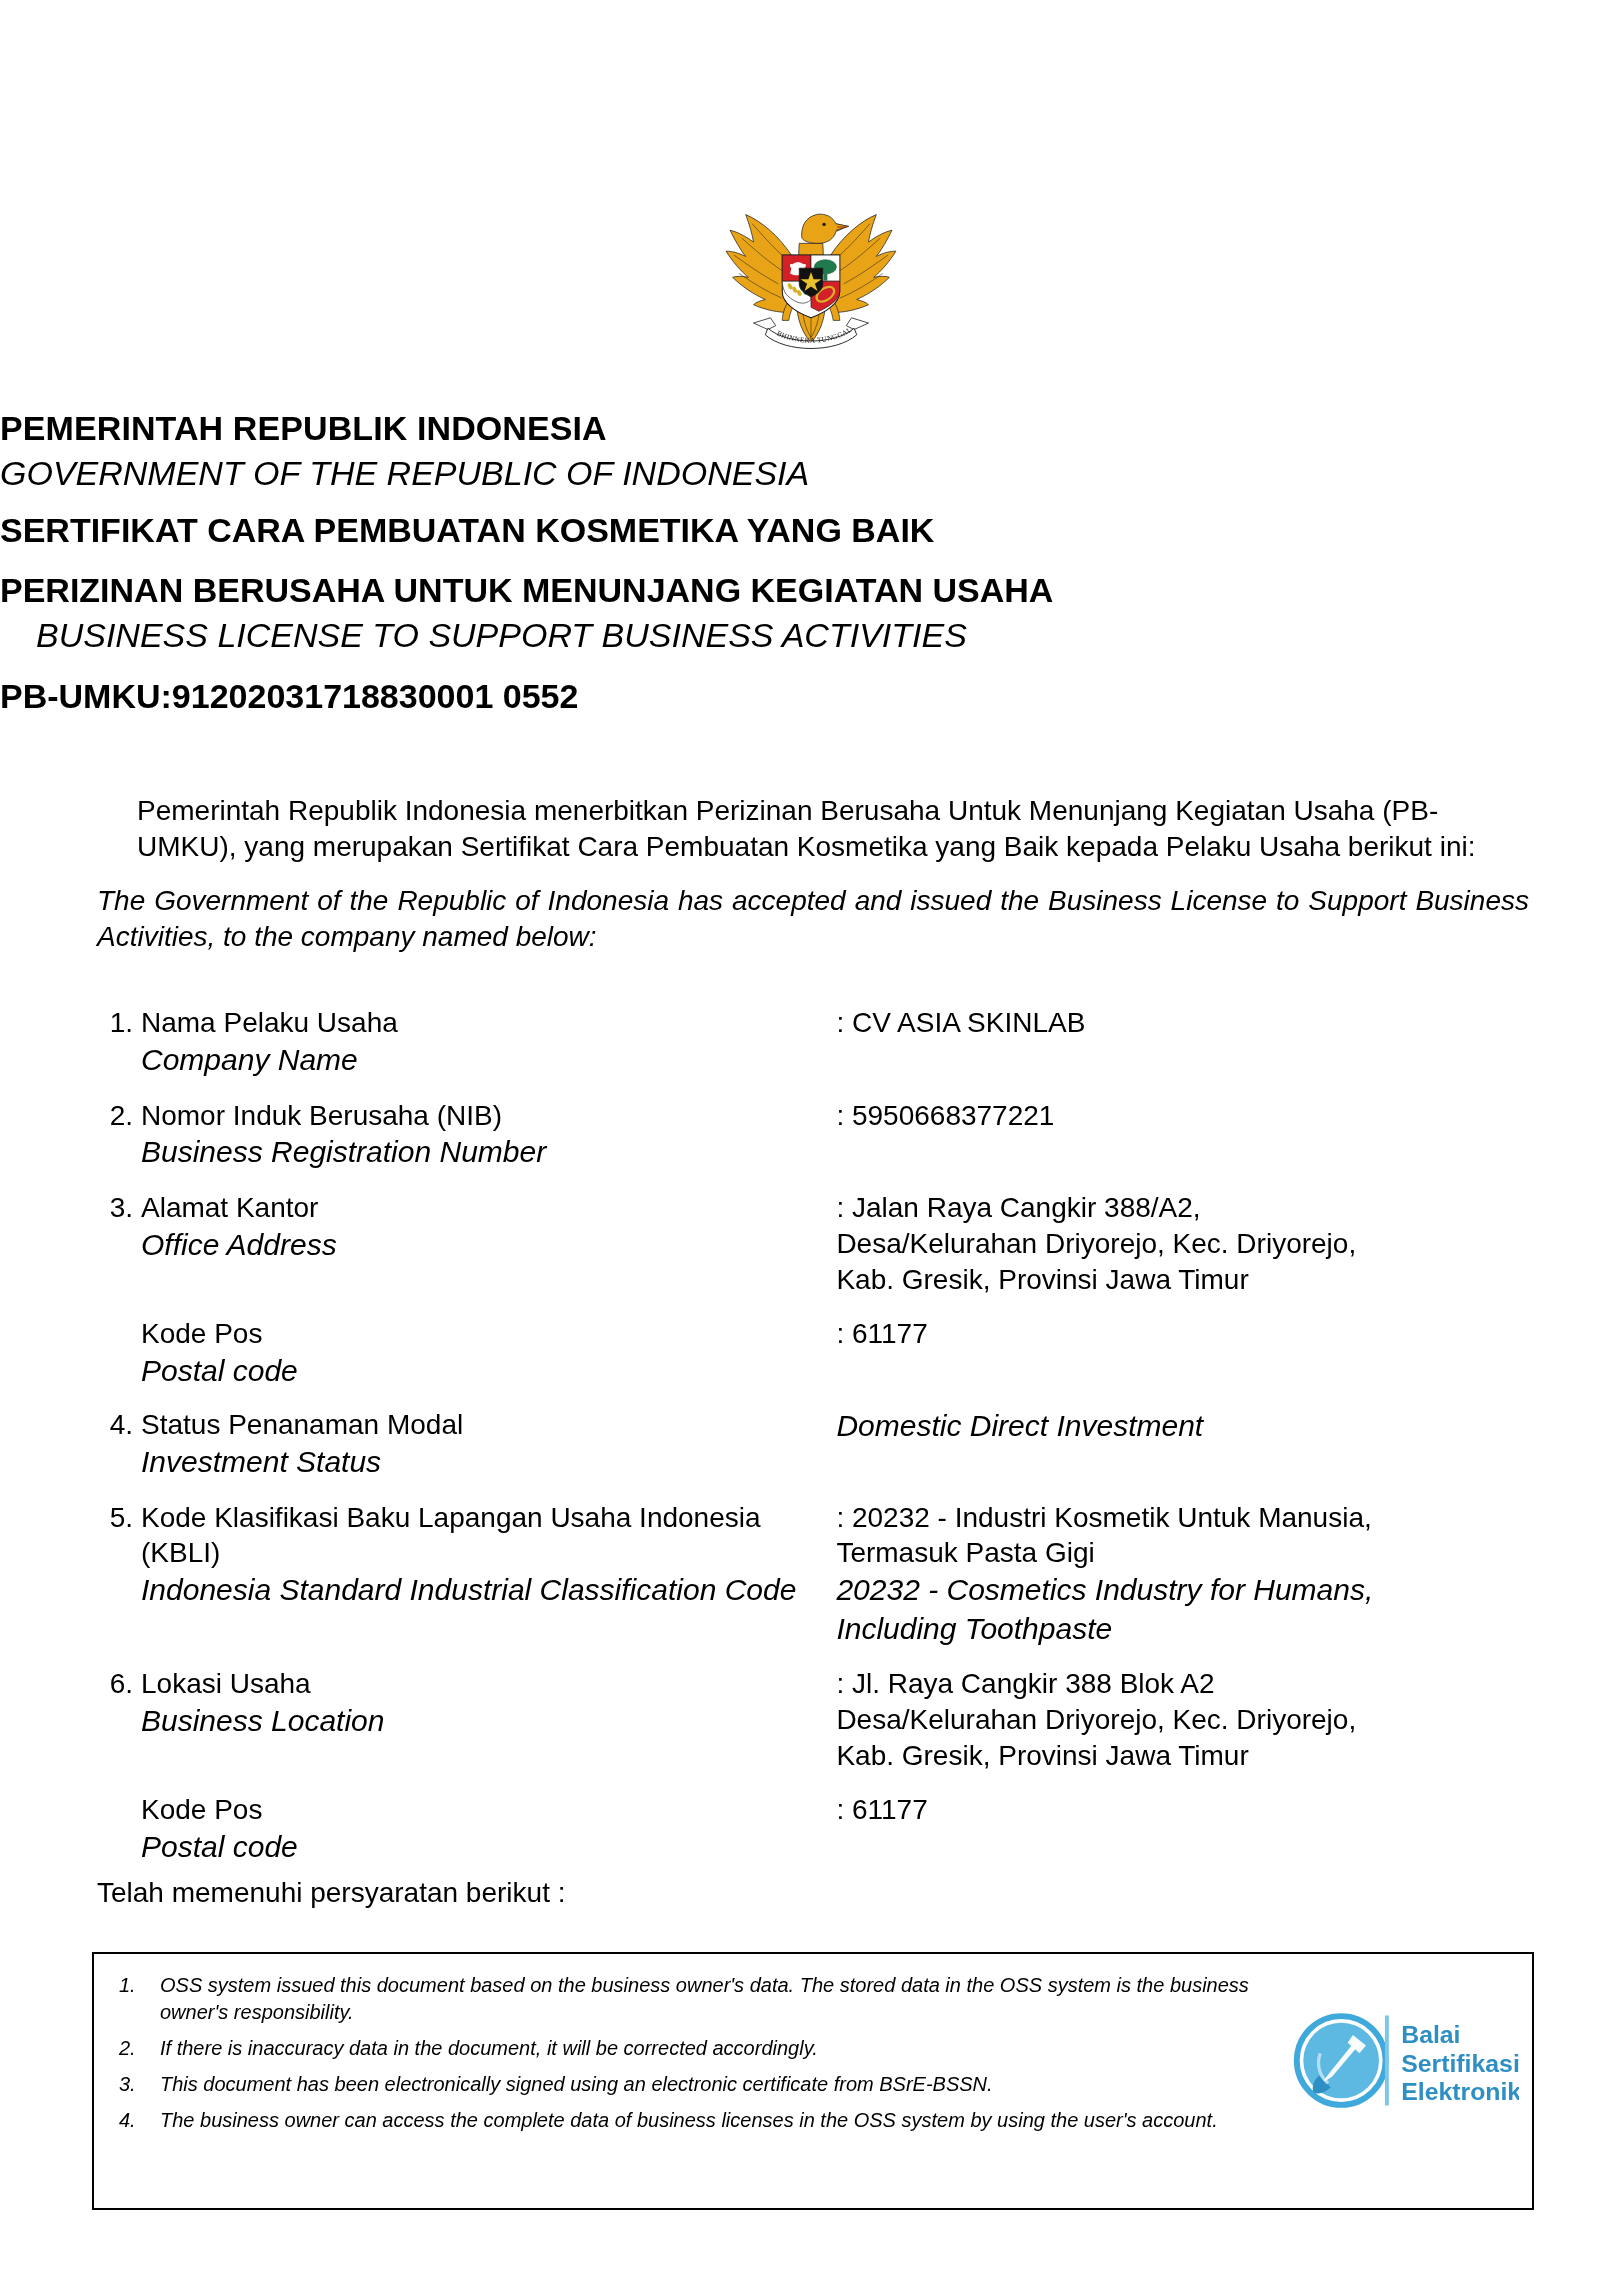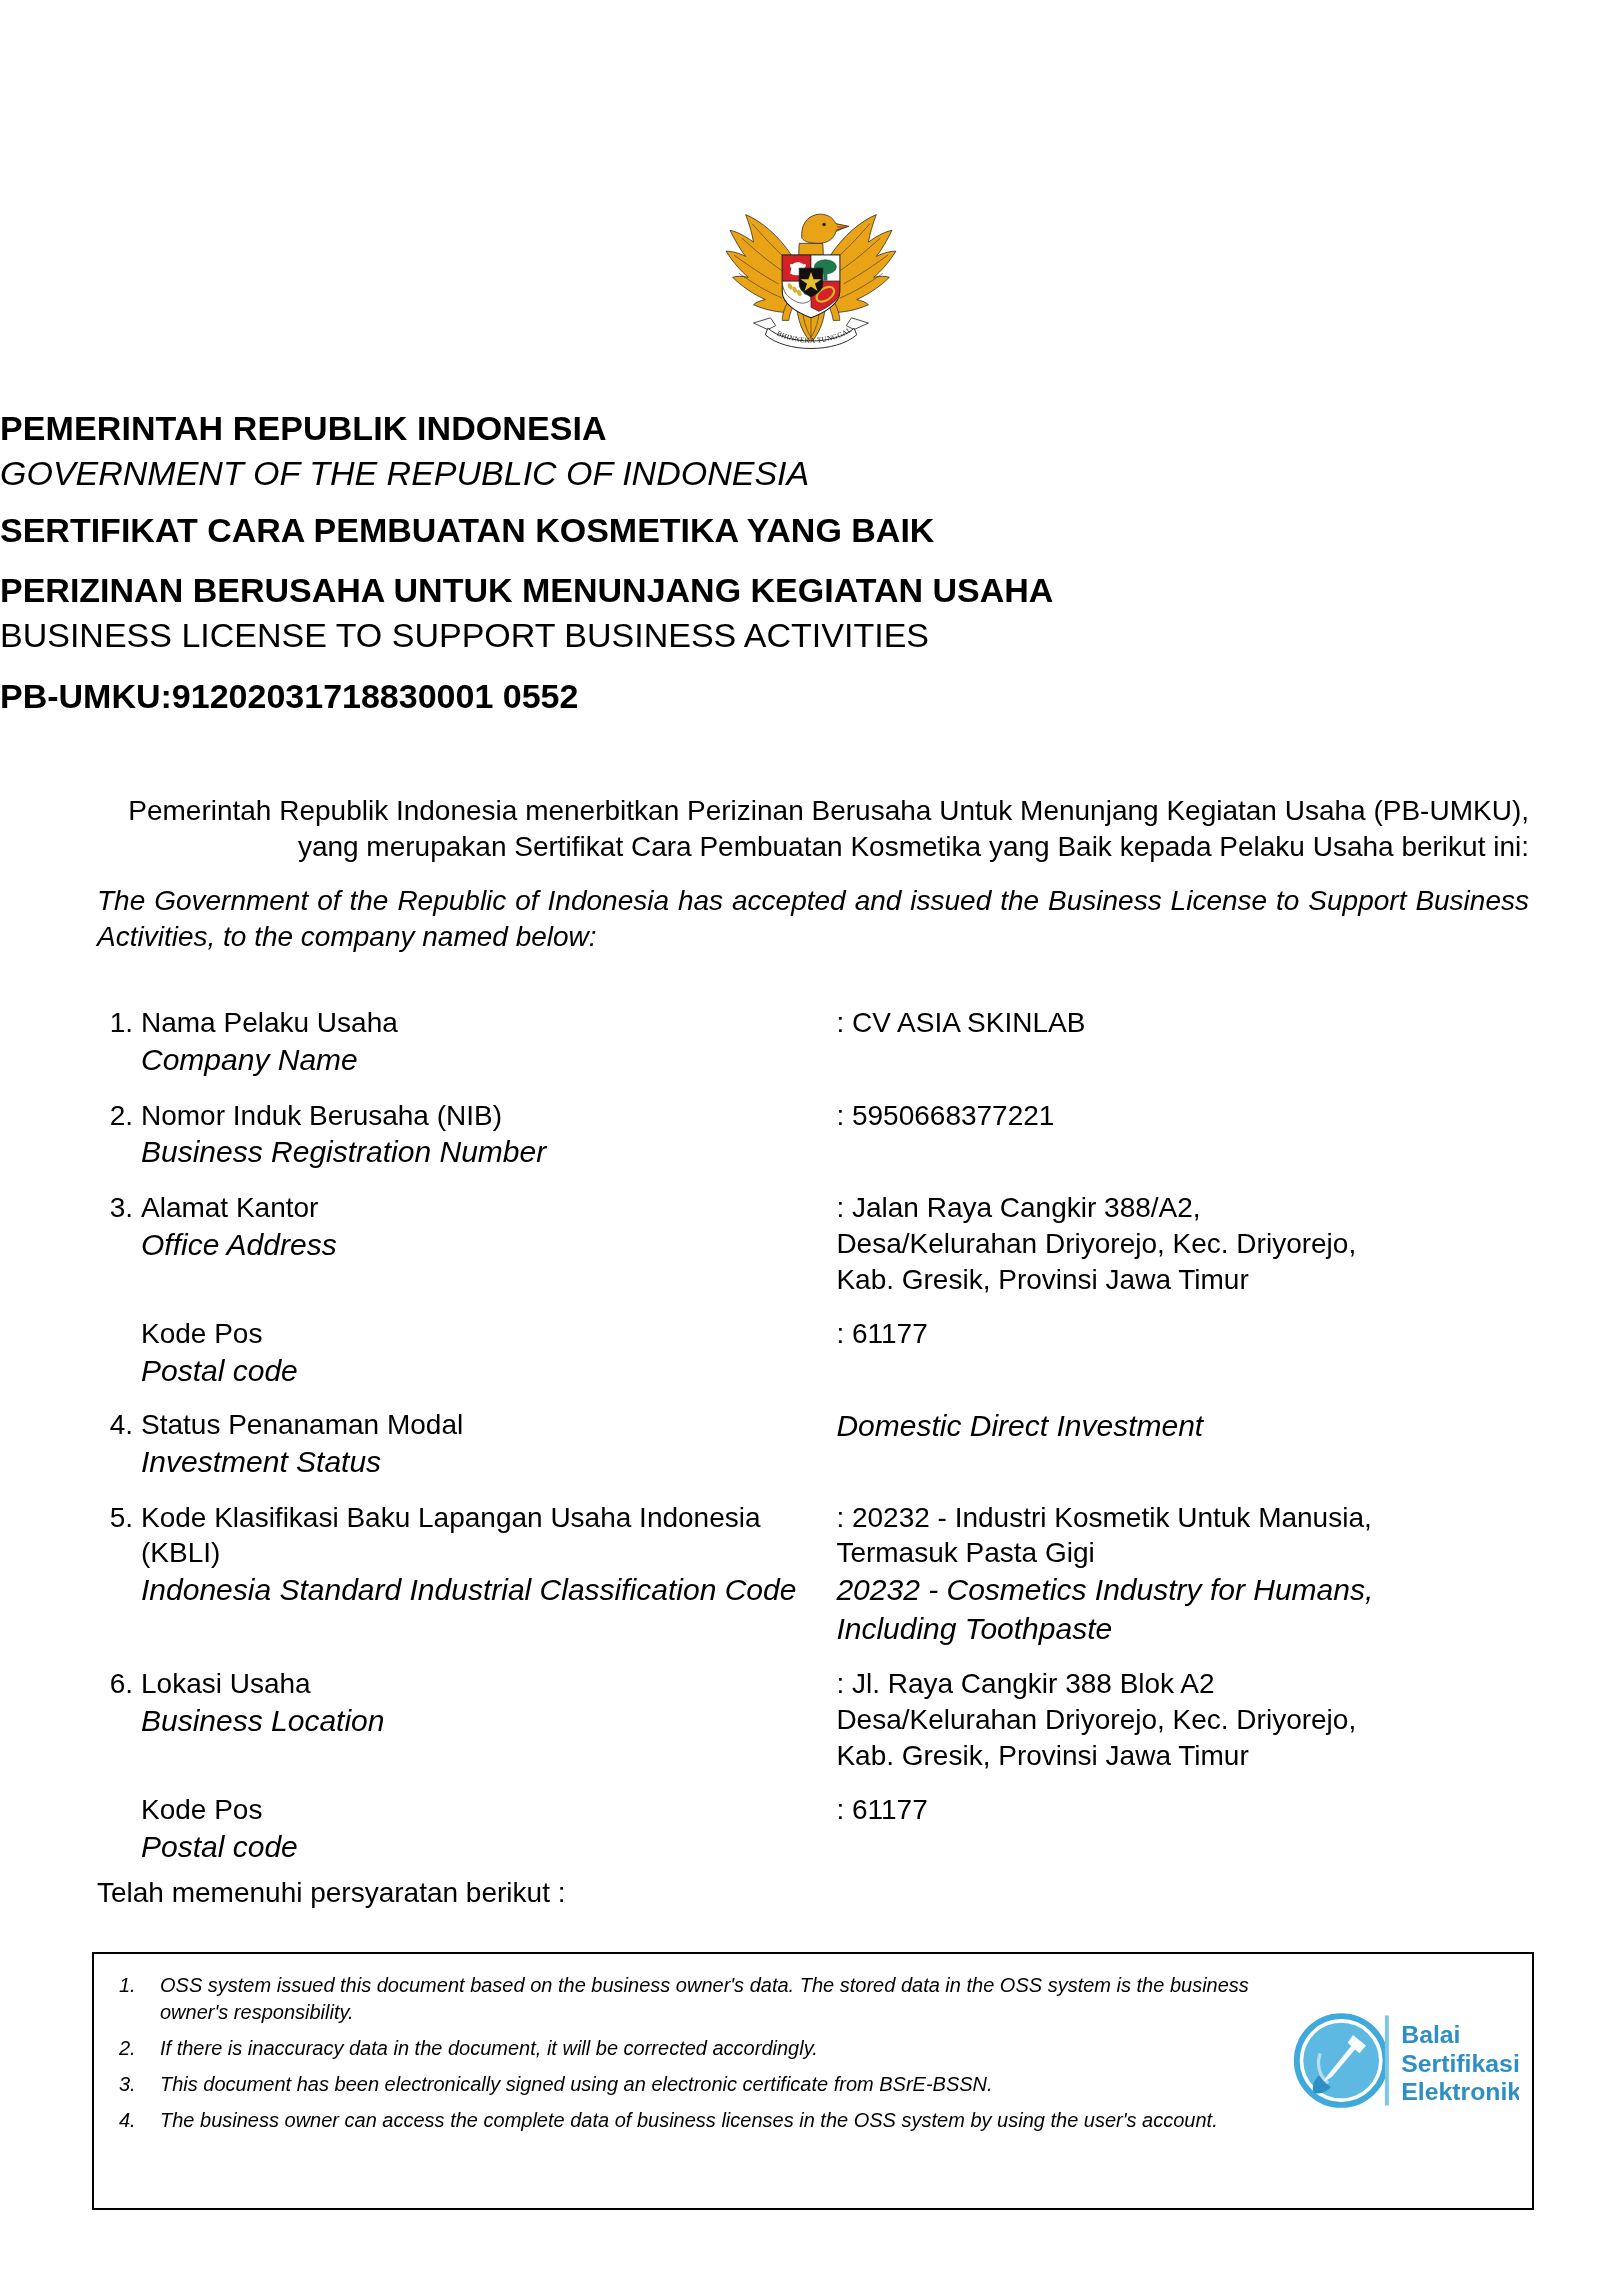--- a/index.html
+++ b/index.html
@@ -58,40 +58,42 @@
     font-weight: bold;
     margin-bottom: 26px;
   }
   .t4 {
     font-size: 34px;
     font-weight: bold;
     margin-bottom: 10.5px;
   }
   .t5 {
     font-size: 34px;
+    font-style: italic;
     margin-bottom: 27.5px;
+    margin-left: 36px;
   }
   .t6 {
     font-size: 34px;
     font-weight: bold;
   }
 
   
   .intro {
     position: absolute;
     left: 97px;
     top: 793px;
     width: 1432px;
   }
   .intro p {
     margin: 0 0 17px 0;
     font-size: 28px;
     line-height: 1.30;
   }
-  .intro p.id-par { text-align: right; }
+  .intro p.id-par { text-align: left; margin-left: 40px; }
   .intro p.en-par {
     font-style: italic;
     text-align: justify;
     text-align-last: left;
   }
 
   
   .details {
     position: absolute;
     left: 97px;

